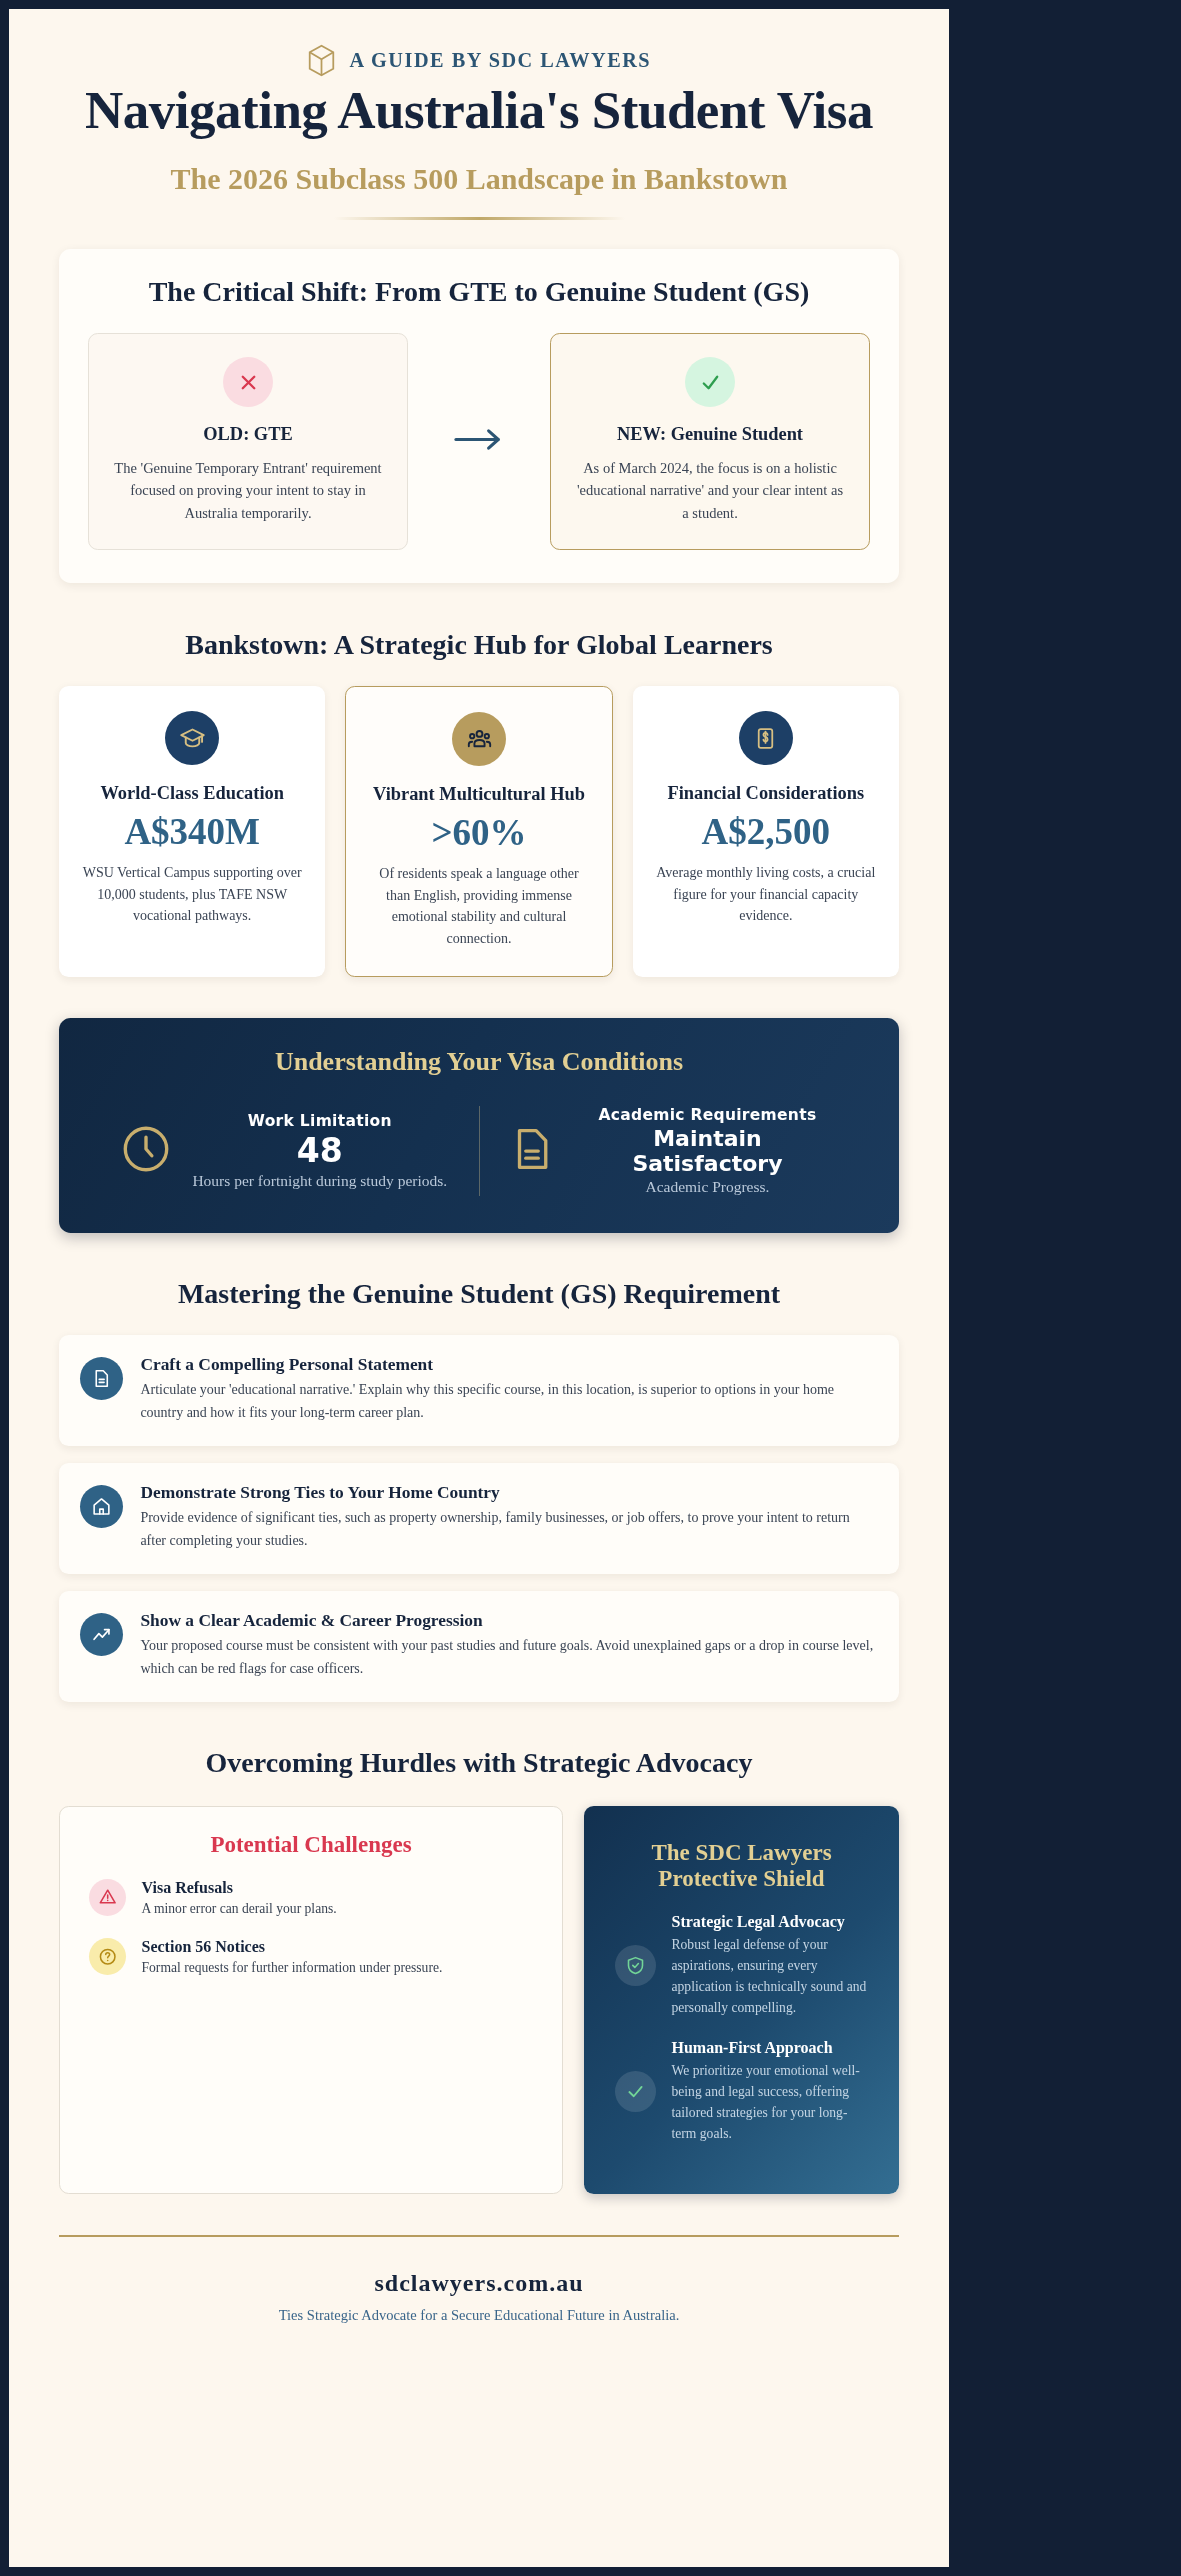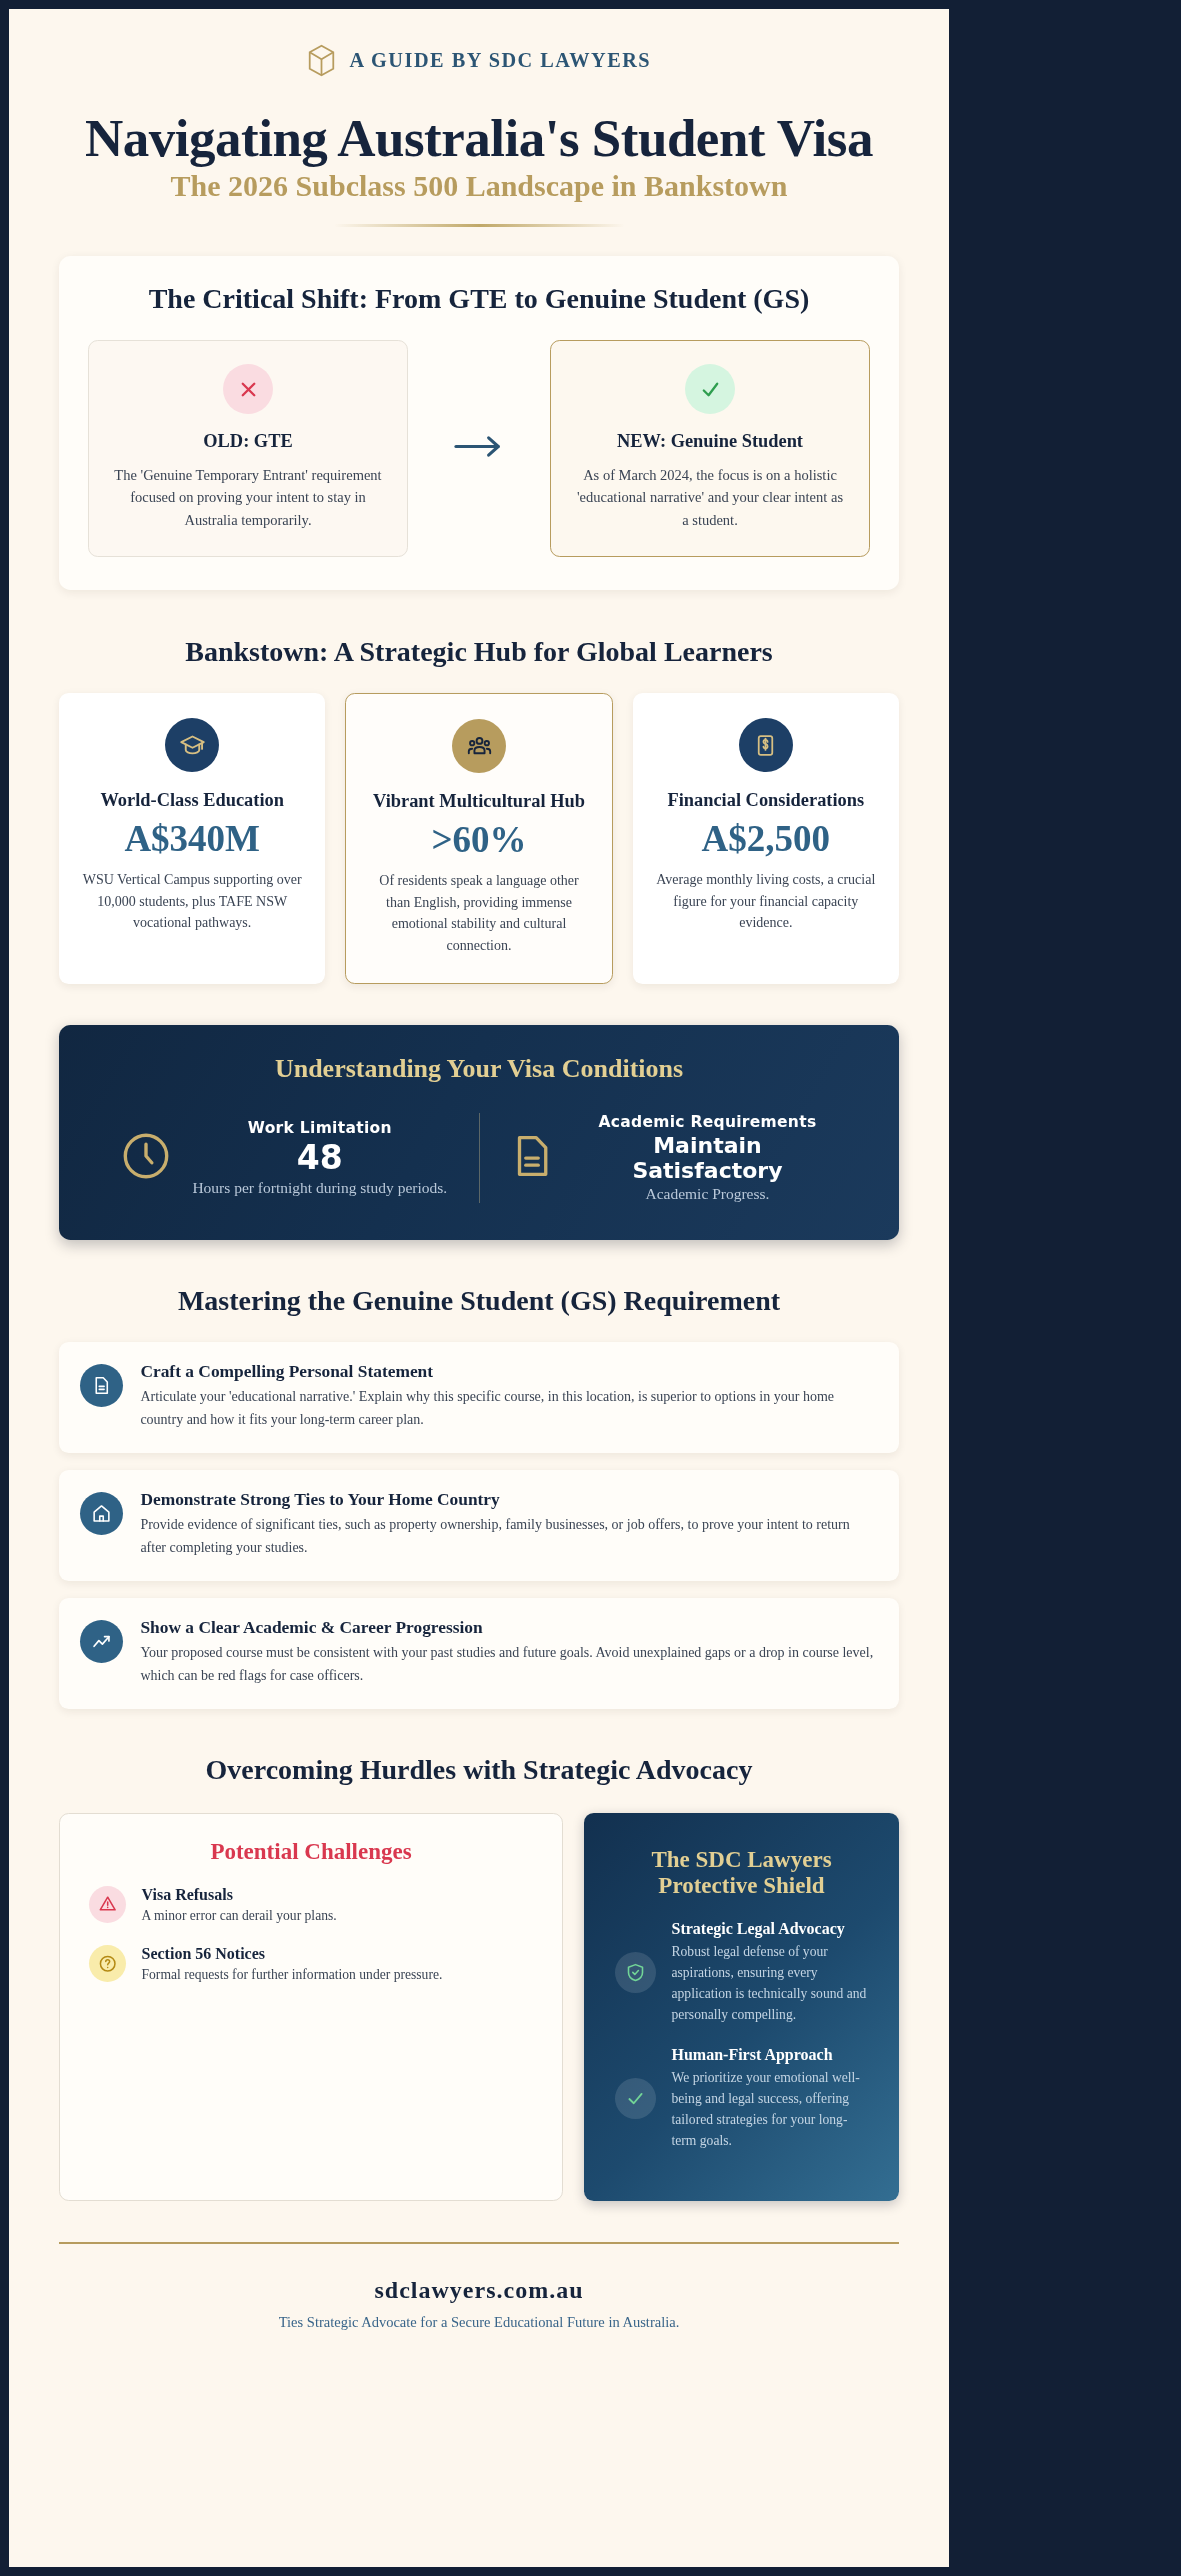--- a/index.html
+++ b/index.html
@@ -38,29 +38,29 @@
     letter-spacing: 1.5px;
     color: #2c5574;
   }
 
   .main-title {
     text-align: center;
     font-size: 53px;
     line-height: 1.12;
     font-weight: 700;
     color: #16243c;
-    margin-top: 32px;
+    margin-top: 4px;
     letter-spacing: -0.5px;
   }
   .sub-title {
     text-align: center;
     font-size: 30px;
     font-weight: 700;
     color: #b79c5e;
-    margin-top: 1px;
+    margin-top: 22px;
   }
   .title-rule {
     width: 291px;
     height: 2.9px;
     margin: 21px auto 0 auto;
     background: linear-gradient(to right, rgba(183,156,94,0), #c0a868, rgba(183,156,94,0));
     border-radius: 1.9px;
   }
 
   

